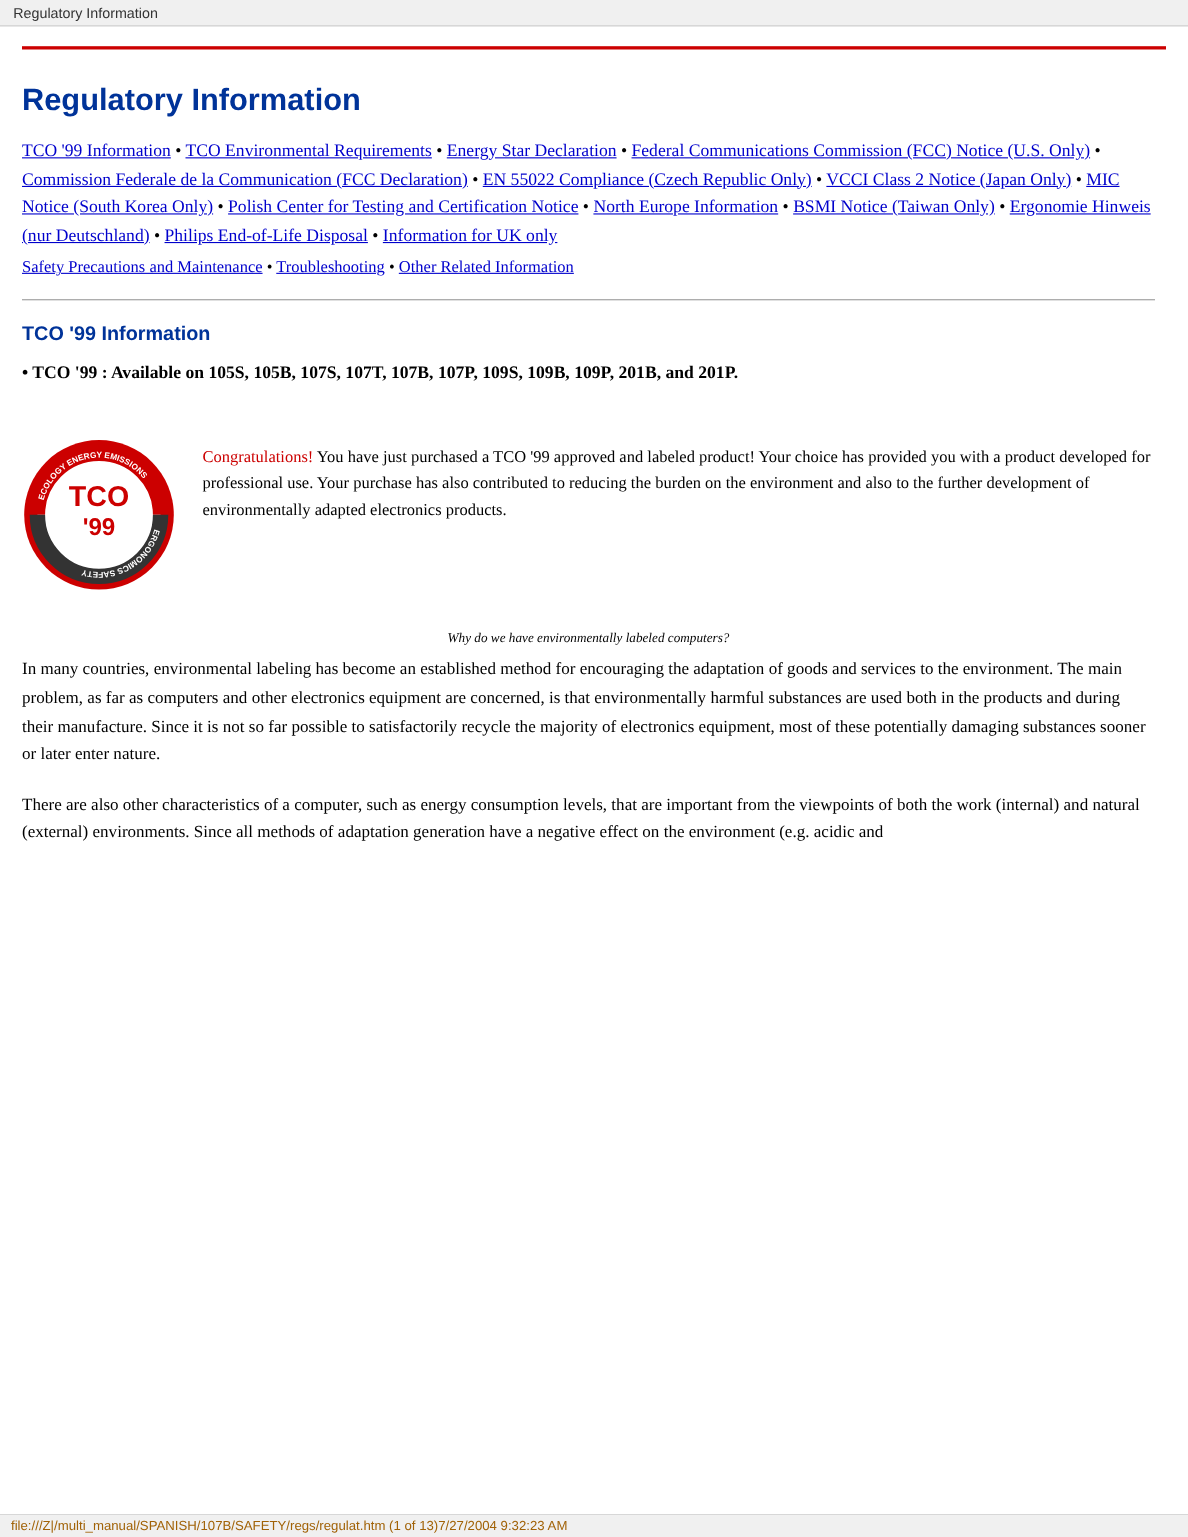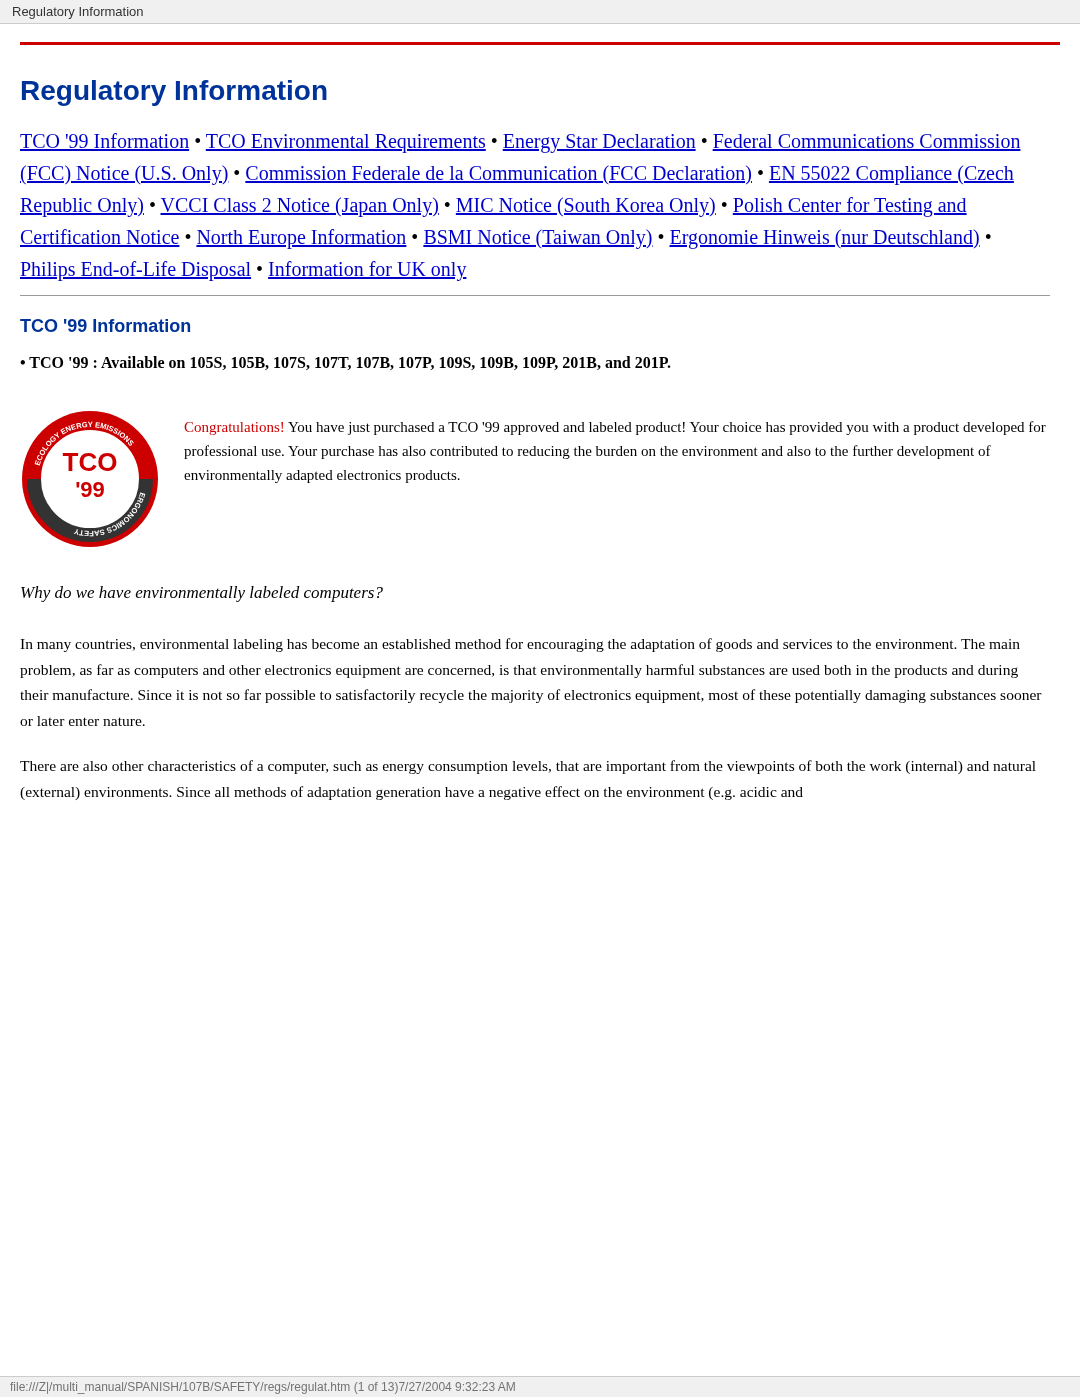--- a/index.html
+++ b/index.html
@@ -40,21 +40,21 @@
     .page-title {
       color: #003399;
       font-size: 28px;
       font-weight: bold;
       font-family: Arial, sans-serif;
       margin-bottom: 18px;
       margin-top: 10px;
     }
 
     .nav-links {
-      font-size: 20px;
+      font-size: 16px;
       line-height: 1.6;
       margin-bottom: 8px;
       color: #000;
     }
 
     .nav-links a {
       color: #0000cc;
       text-decoration: underline;
       cursor: pointer;
     }
@@ -80,21 +80,21 @@
       color: #003399;
       font-size: 18px;
       font-weight: bold;
       font-family: Arial, sans-serif;
       margin-bottom: 14px;
     }
 
     .tco-notice {
       font-size: 16px;
       font-weight: bold;
-      margin-bottom: 34px;
+      margin-bottom: 46px;
       line-height: 1.5;
     }
 
     .tco-logo-section {
       display: flex;
       flex-direction: row;
       align-items: flex-start;
       margin-bottom: 30px;
       gap: 24px;
     }
@@ -111,42 +111,43 @@
       padding-top: 6px;
     }
 
     .tco-description .congrats {
       color: #cc0000;
       font-weight: normal;
     }
 
     .italic-heading {
       font-style: italic;
-      font-size: 17px;
-      margin-bottom: 28px;
+      font-size: 12px;
+      margin-bottom: 8px;
       font-family: Times New Roman, serif;
+      text-align: center;
     }
 
     .body-text {
       font-size: 15.5px;
       line-height: 1.65;
       margin-bottom: 20px;
     }
 
     .status-bar {
       position: fixed;
       bottom: 0;
       left: 0;
       width: 1080px;
       background: #f0f0f0;
       border-top: 1px solid #ccc;
       padding: 3px 10px;
       font-size: 12px;
       font-family: Arial, sans-serif;
-      color: #737373;
+      color: #a16207;
     }
   </style>
 </head>
 <body>
 
 <div class="browser-tab">Regulatory Information</div>
 
 <hr class="top-red-line">
 
 <div class="main-content">
@@ -163,20 +164,25 @@
     <a href="#">VCCI Class 2 Notice (Japan Only)</a> •
     <a href="#">MIC Notice (South Korea Only)</a> •
     <a href="#">Polish Center for Testing and Certification Notice</a> •
     <a href="#">North Europe Information</a> •
     <a href="#">BSMI Notice (Taiwan Only)</a> •
     <a href="#">Ergonomie Hinweis (nur Deutschland)</a> •
     <a href="#">Philips End-of-Life Disposal</a> •
     <a href="#">Information for UK only</a>
   </div>
 
+  <div class="separator-links">
+    <a href="#">Safety Precautions and Maintenance</a> •
+    <a href="#">Troubleshooting</a> •
+    <a href="#">Other Related Information</a>
+  </div>
 
   <hr class="bottom-hr">
 
   <div id="tco99">
 
     <h2 class="section-title">TCO '99 Information</h2>
 
     <p class="tco-notice">• TCO '99 : Available on 105S, 105B, 107S, 107T, 107B, 107P, 109S, 109B, 109P, 201B, and 201P.</p>
 
     <div class="tco-logo-section">

